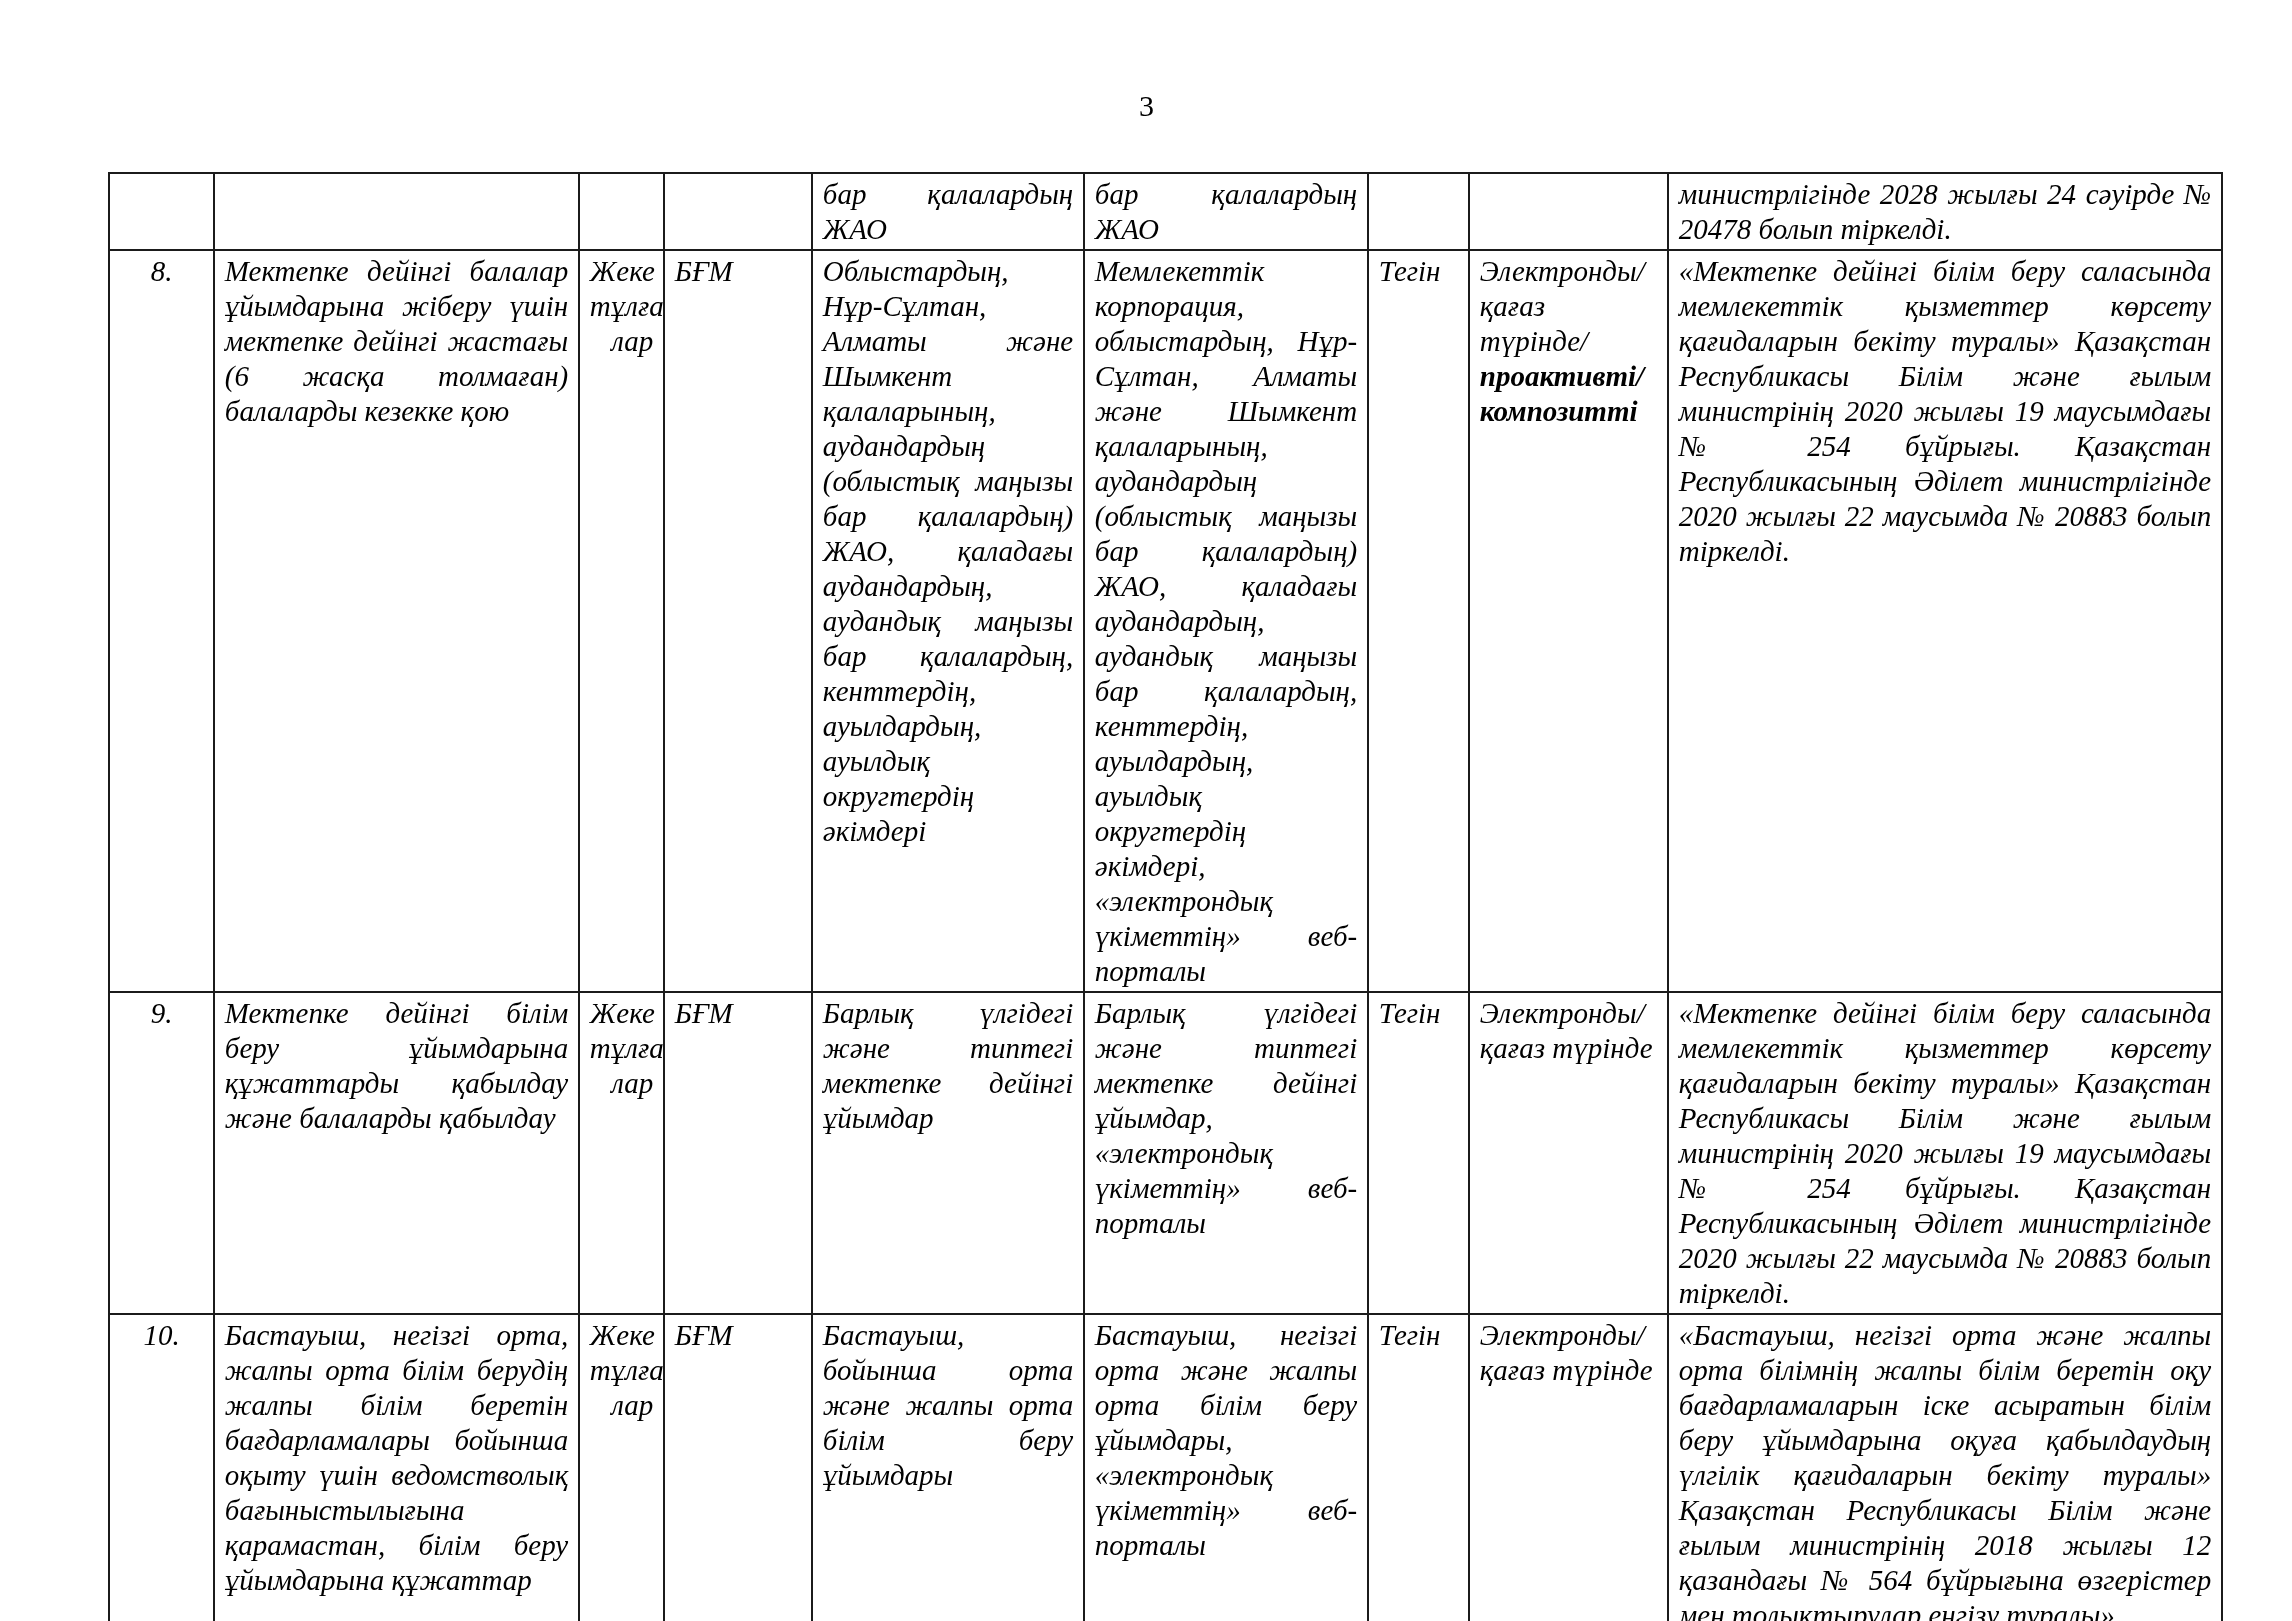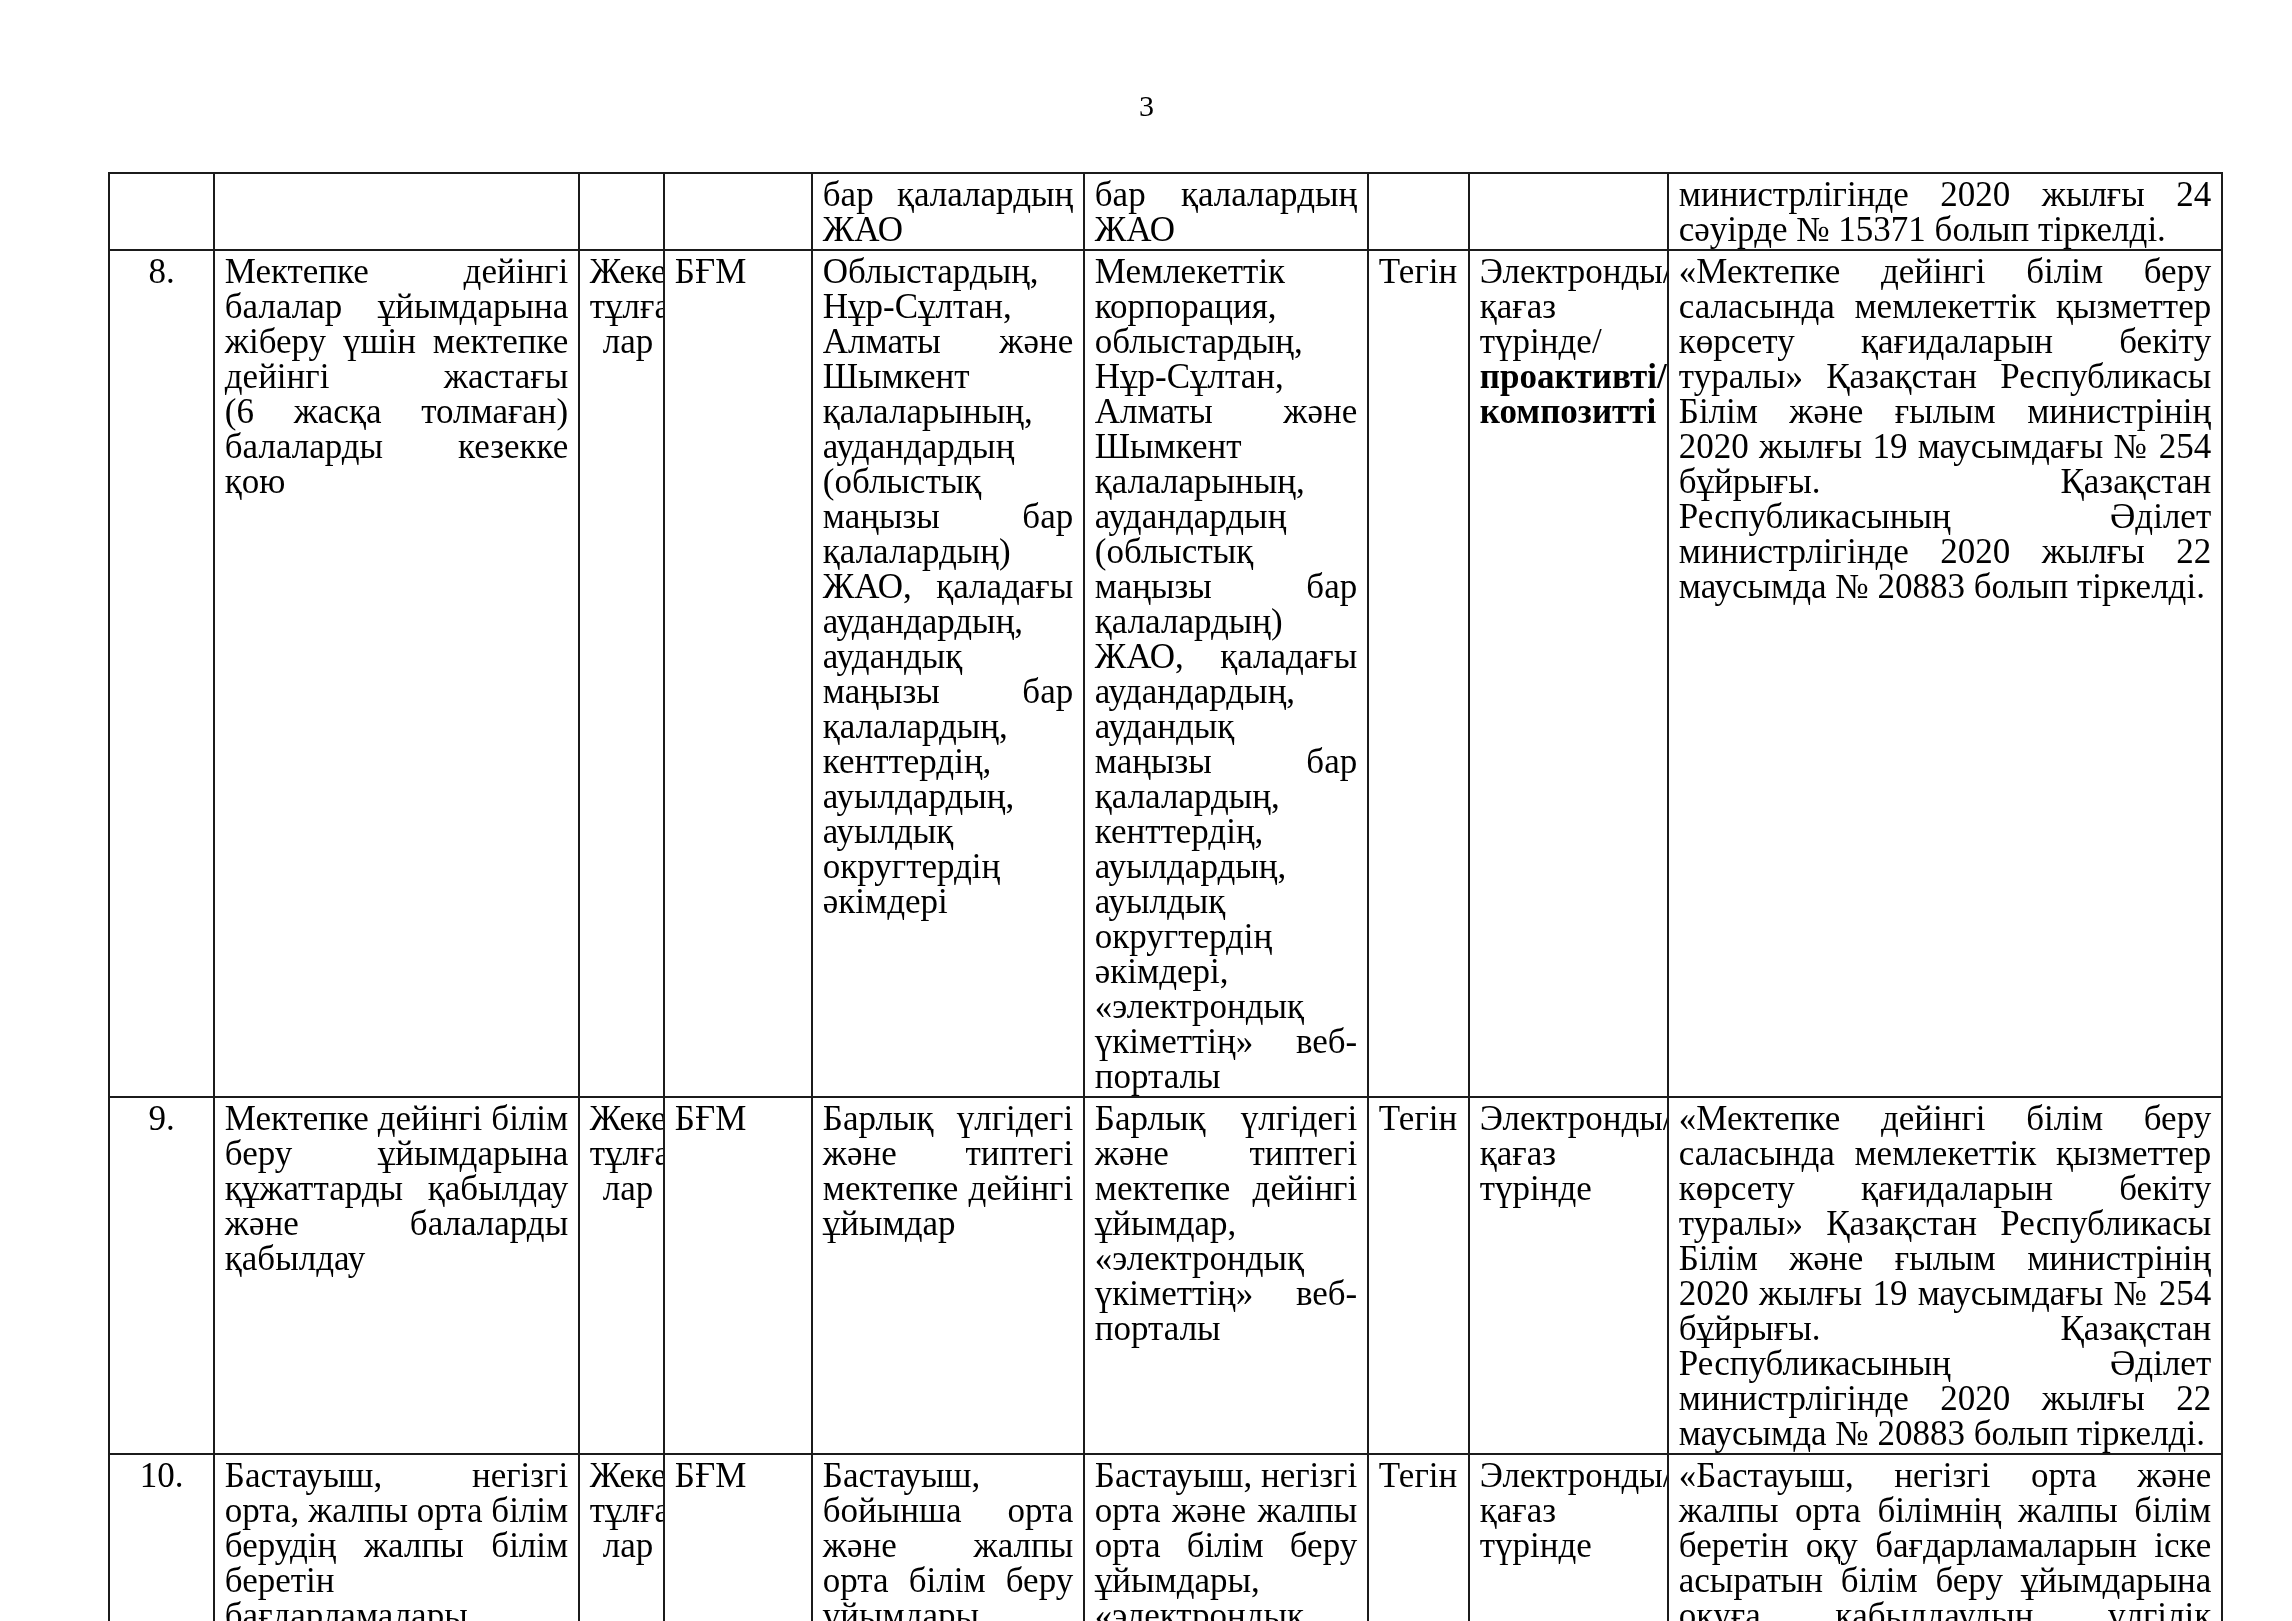--- a/index.html
+++ b/index.html
@@ -29,23 +29,24 @@
     left: 108px;
     top: 172px;
     width: 2112px;
     border-collapse: collapse;
     table-layout: fixed;
   }
   table.doc-table td {
     border: 2.9px solid #1b1b1b;
     vertical-align: top;
     padding: 2.9px 9.8px 2px 9.8px;
-    font-size: 35px;
+    font-size: 29px;
     line-height: 35px;
     overflow: hidden;
+    font-style: italic;
   }
   td.justify {
     text-align: justify;
     text-align-last: left;
   }
   td.num-cell {
     text-align: center;
     padding-left: 2px;
     padding-right: 2px;
   }
@@ -76,21 +77,21 @@
   <tbody>
       <tr style="height:67px;">
     <td class="num-cell"></td>
     <td class="justify"></td>
     <td class="prelines"></td>
     <td></td>
     <td class="justify">бар қалалардың ЖАО</td>
     <td class="justify">бар қалалардың ЖАО</td>
     <td></td>
     <td></td>
-    <td class="justify">министрлігінде 2020 жылғы 24 сәуірде № 15371 болып тіркелді.</td>
+    <td class="justify">министрлігінде 2028 жылғы 24 сәуірде № 20478 болып тіркелді.</td>
   </tr>
 
   <tr style="height:659px;">
     <td class="num-cell">8.</td>
     <td class="justify">Мектепке дейінгі балалар ұйымдарына жіберу үшін мектепке дейінгі жастағы (6&nbsp;жасқа толмаған) балаларды кезекке қою</td>
     <td class="prelines">Жеке
 тұлға
 лар</td>
     <td>БҒМ</td>
     <td class="justify">Облыстардың, Нұр-Сұлтан, Алматы және Шымкент қалаларының, аудандардың (облыстық маңызы бар қалалардың) ЖАО, қаладағы аудандардың, аудандық маңызы бар қалалардың, кенттердің, ауылдардың, ауылдық округтердің әкімдері</td>

